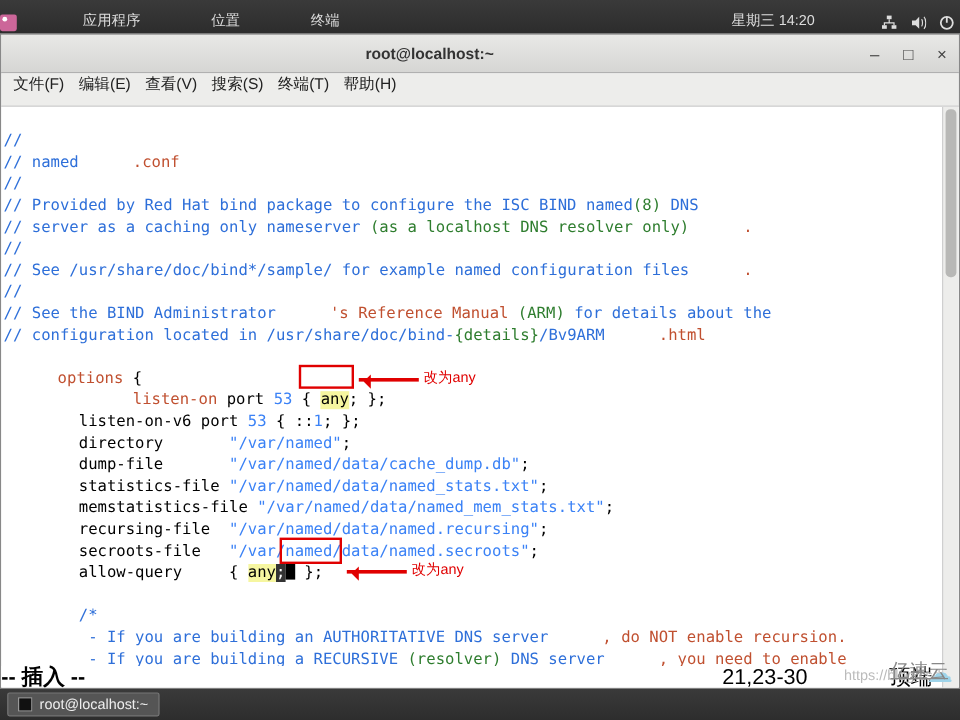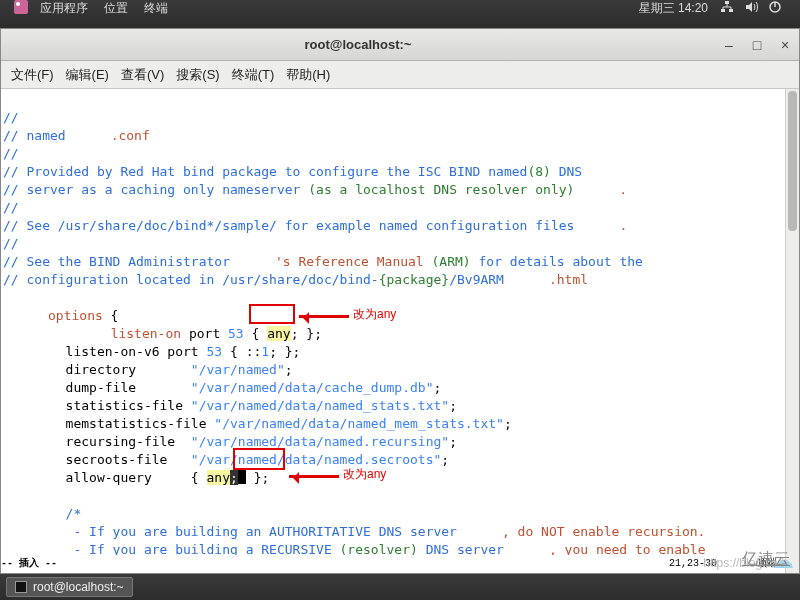--- a/index.html
+++ b/index.html
@@ -1,35 +1,35 @@
 <!DOCTYPE html>
 <html><head>
 <meta charset="utf-8">
 <style>
   * { margin: 0; padding: 0; box-sizing: border-box; }
   body { width: 800px; height: 600px; font-family: sans-serif; background: #2e2e2e; overflow: hidden; position: relative; }
 
   
-  .top-panel { height: 26px; background: linear-gradient(#3a3a3a,#2d2d2d); display:flex; align-items:flex-start; color:#ddd; font-size:12px; padding:0 14px; }
+  .top-panel { height: 26px; background: linear-gradient(#3a3a3a,#2d2d2d); display:flex; align-items:flex-end; color:#ddd; font-size:12px; padding:0 0;gap:43px; }
   .top-panel .apps-icon { width:14px; height:14px; display:inline-block; background:#cc6699; border-radius:2px; margin-right:4px; position:relative; }
   .top-panel .apps-icon::after{content:"";position:absolute;left:2px;top:2px;width:4px;height:4px;background:#fff;border-radius:50%;}
   .top-panel .menu { padding:0 8px; cursor:default; }
   .top-panel .spacer { flex:1; }
   .top-panel .clock { padding:0 8px; }
   .top-panel .tray { display:flex; gap:10px; align-items:center; padding:0 4px; }
   .tray-icon { width:14px; height:14px; display:inline-block; }
 
   
   .window { position:absolute; left:0; top:28px; width:800px; height:546px; background:#dedede; border:1px solid #888; box-shadow:0 2px 4px rgba(0,0,0,.3); }
   .titlebar { height:32px; background:linear-gradient(#e8e8e6,#d6d6d4); display:flex; align-items:center; border-bottom:1px solid #b0b0b0; }
   .titlebar .title { flex:1; text-align:center; font-size:13px; font-weight:bold; color:#333; }
   .win-btn { width:20px; height:20px; margin:0 4px; display:flex; align-items:center; justify-content:center; font-size:14px; color:#444; border-radius:2px; }
 
   
-  .menubar { height:28px; background:#ededeb; display:flex; align-items:center; padding:0 4px; border-bottom:1px solid #c8c8c8; font-size:13px; color:#222; }
+  .menubar { height:28px; background:#ededeb; display:flex; padding:0 4px; border-bottom:1px solid #c8c8c8; font-size:13px; color:#222; }
   .menubar .mitem { padding:0 6px; cursor:default; }
 
   
   .term { position:relative; background:#fff; height:calc(100% - 60px); font-family:"DejaVu Sans Mono","Courier New",monospace; font-size:13px; line-height:18px; color:#000; padding:2px 0 0 2px; white-space:pre; overflow:hidden; }
   .term .scrollbar { position:absolute; right:0; top:0; width:14px; height:100%; background:#ededeb; border-left:1px solid #cfcfcf; }
   .term .scrollbar .thumb { position:absolute; left:2px; right:2px; top:2px; height:140px; background:#b8b8b6; border-radius:4px; }
 
   .c-comment { color:#2e6fd9; }
   .c-kw { color:#c05030;margin-left:45px; }
   .c-str { color:#3b82f6; }
@@ -38,21 +38,21 @@
   .sel { background:#333; color:#fff; }
   .cursor { display:inline-block; width:8px; height:14px; background:#000; vertical-align:-2px; }
 
   
   .anno { position:absolute; border:2px solid #e00000; pointer-events:none; }
   .anno-label { position:absolute; color:#e00000; font-size:12px; font-family:sans-serif; pointer-events:none; }
   .arrow { position:absolute; height:0; border-top:3px solid #e00000; pointer-events:none; }
   .arrow::before { content:""; position:absolute; left:-2px; top:-6px; border:6px solid transparent; border-right-color:#e00000; }
 
   
-  .statusline { position:absolute; left:0; right:14px; bottom:0; height:18px; background:#fff; font-family:Liberation Mono, monospace; font-size:10px; display:flex; }
+  .statusline { position:absolute; left:0; right:14px; bottom:0; height:18px; background:#fff; font-family:Liberation Sans, sans-serif; font-size:18px; display:flex;gap:28px; }
   .statusline .mode { font-weight:bold; }
   .statusline .pos { margin-left:auto; padding-right:40px; }
   .statusline .pct { padding-right:8px; }
 
   
   .taskbar { position:absolute; left:0; bottom:0; width:800px; height:26px; background:linear-gradient(#3a3a3a,#2d2d2d); display:flex; align-items:center; padding:0 6px; }
   .task-btn { height:20px; background:#555; border:1px solid #777; border-radius:2px; display:flex; align-items:center; padding:0 8px; color:#eee; font-size:12px; gap:6px; }
   .task-btn .ticon { width:12px; height:12px; background:#111; border:1px solid #999; }
 
   .watermark { position:absolute; right:16px; bottom:30px; font-size:12px; color:#bbb; font-family:sans-serif; pointer-events:none; }
@@ -112,21 +112,21 @@
   <div class="term">
 <span class="c-comment">//</span>
 <span class="c-comment"><span>// named</span></span><span class="c-kw">.conf</span>
 <span class="c-comment">//</span>
 <span class="c-comment">// Provided by Red Hat bind package to configure the ISC BIND named</span><span class="c-id">(8)</span><span class="c-comment"> DNS</span>
 <span class="c-comment">// server as a caching only nameserver </span><span class="c-id">(as a localhost DNS resolver only)</span><span class="c-kw">.</span>
 <span class="c-comment">//</span>
 <span class="c-comment">// See </span><span class="c-comment">/usr/share/doc/bind*/sample/</span><span class="c-comment"> for example named configuration files</span><span class="c-kw">.</span>
 <span class="c-comment">//</span>
 <span class="c-comment">// See the BIND Administrator</span><span class="c-kw">'s Reference Manual </span><span class="c-id">(ARM)</span><span class="c-comment"> for details about the</span>
-<span class="c-comment">// configuration located in </span><span class="c-comment">/usr/share/doc/bind-</span><span class="c-id">{package}</span><span class="c-comment">/Bv9ARM</span><span class="c-kw">.html</span>
+<span class="c-comment">// configuration located in </span><span class="c-comment">/usr/share/doc/bind-</span><span class="c-id">{details}</span><span class="c-comment">/Bv9ARM</span><span class="c-kw">.html</span>
 
 <span class="c-kw">options</span><span> {</span>
         <span class="c-kw">listen-on</span><span> port </span><span class="c-str">53</span><span> { </span><span class="c-hi">any</span><span>;</span><span> };</span>
 <span>        listen-on-v6 port </span><span class="c-str">53</span><span> { ::</span><span class="c-str">1</span><span>; };</span>
 <span>        directory       </span><span class="c-str">"/var/named"</span><span>;</span>
 <span>        dump-file       </span><span class="c-str">"/var/named/data/cache_dump.db"</span><span>;</span>
 <span>        statistics-file </span><span class="c-str">"/var/named/data/named_stats.txt"</span><span>;</span>
 <span>        memstatistics-file </span><span class="c-str">"/var/named/data/named_mem_stats.txt"</span><span>;</span>
 <span>        recursing-file  </span><span class="c-str">"/var/named/data/named.recursing"</span><span>;</span>
 <span>        secroots-file   </span><span class="c-str">"/var/named/data/named.secroots"</span><span>;</span>

